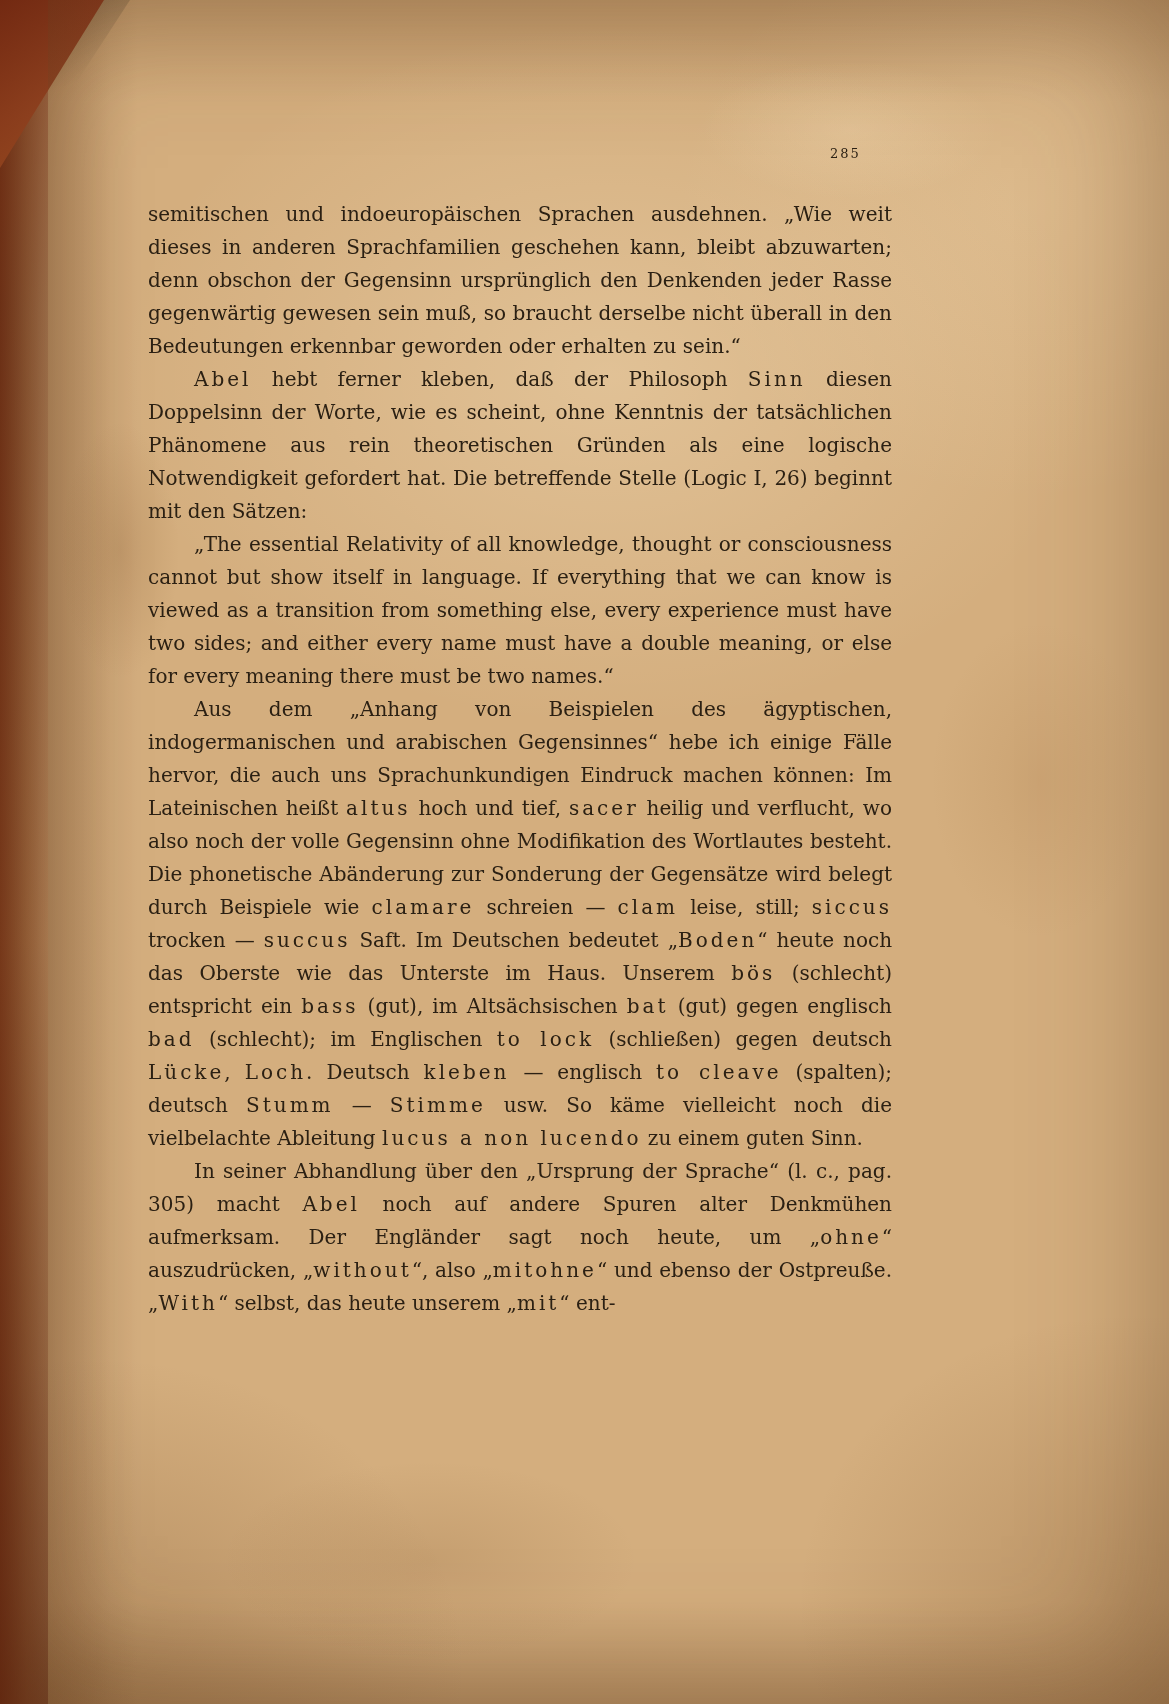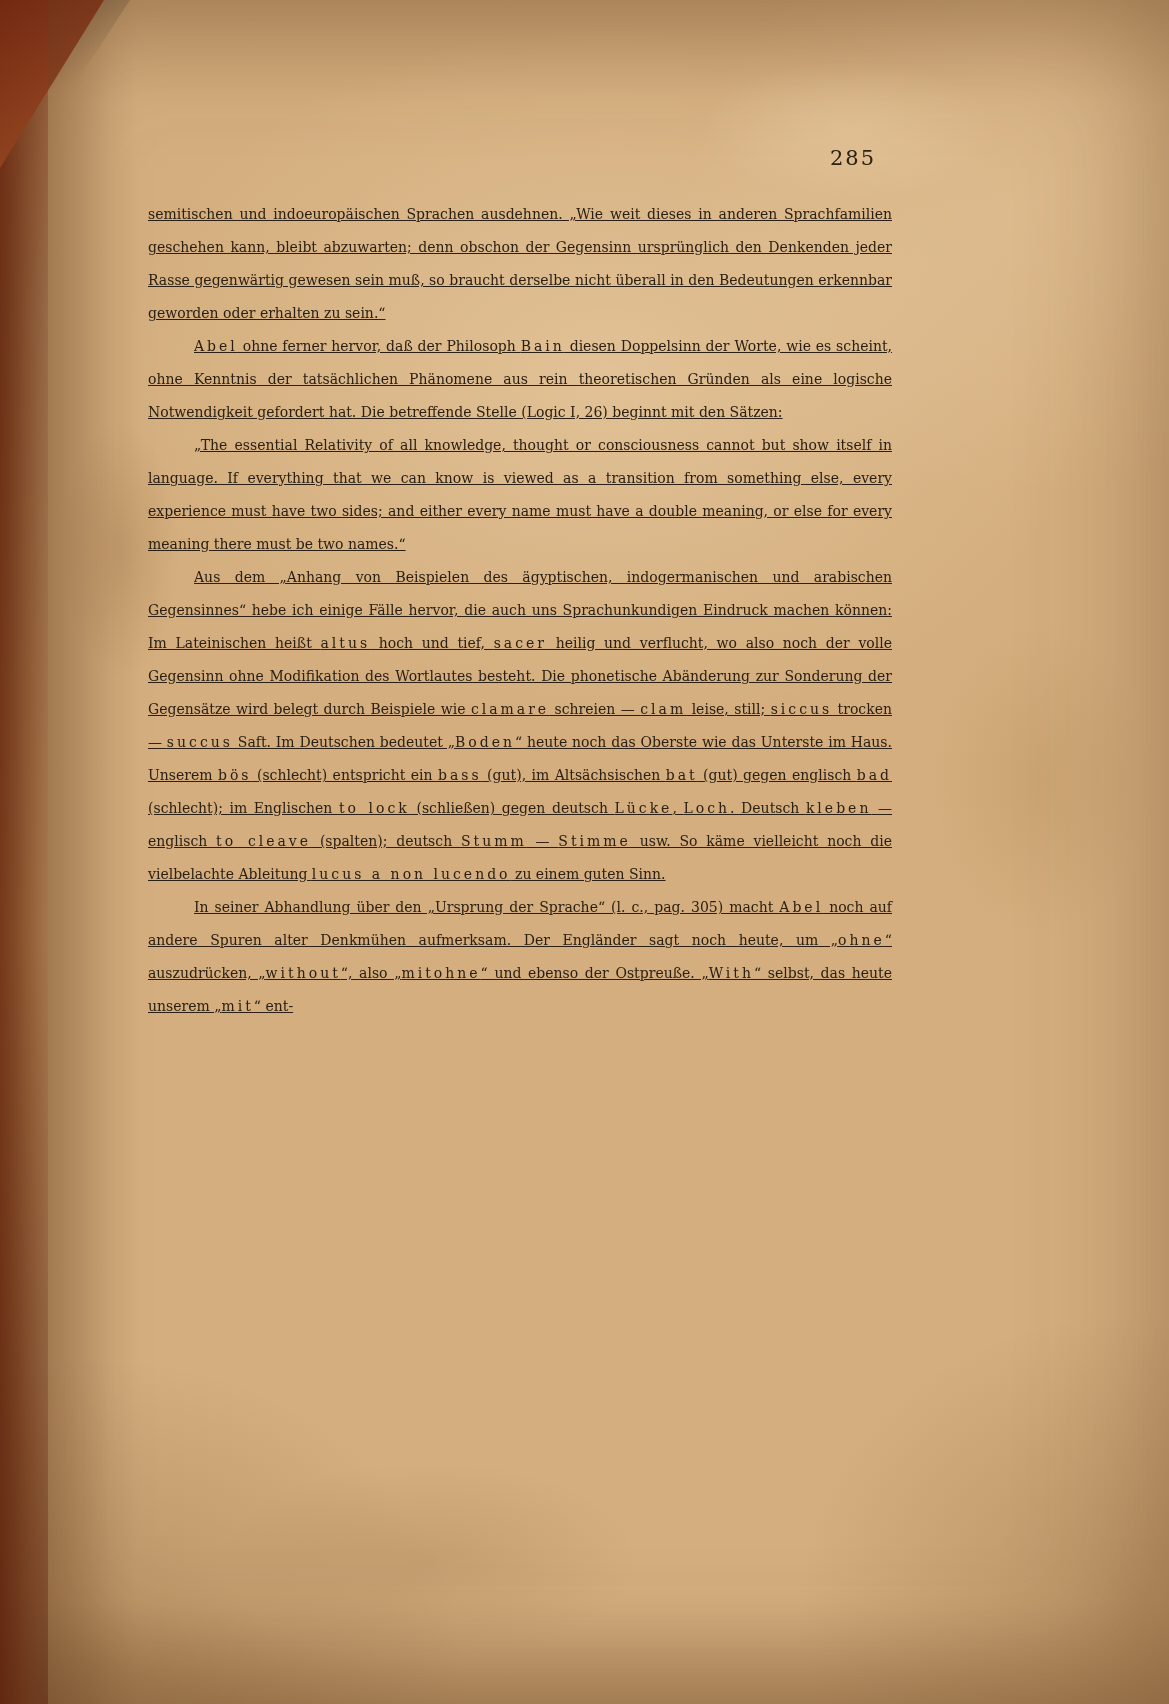--- a/index.html
+++ b/index.html
@@ -44,34 +44,33 @@
   .stain { position: absolute; border-radius: 50%; pointer-events: none; }
   .stain.s1 { left: 60px; top: 420px; width: 120px; height: 260px; background: radial-gradient(ellipse, rgba(120,74,32,0.18), rgba(120,74,32,0) 70%); }
   .stain.s2 { left: 930px; top: 620px; width: 220px; height: 320px; background: radial-gradient(ellipse, rgba(150,100,50,0.14), rgba(150,100,50,0) 70%); }
   .stain.s3 { left: 220px; top: 1460px; width: 420px; height: 200px; background: radial-gradient(ellipse, rgba(110,68,30,0.14), rgba(110,68,30,0) 70%); }
   .stain.s4 { left: 700px; top: 60px; width: 300px; height: 140px; background: radial-gradient(ellipse, rgba(255,236,200,0.20), rgba(255,236,200,0) 70%); }
 
   .page-number {
     position: absolute;
     top: 146px;
     left: 830px;
-    font-size: 21px;
+    font-size: 13px;
     letter-spacing: 2px;
     color: #2c2114;
   }
   .text-block {
     position: absolute;
     left: 148px;
     top: 198px;
     width: 744px;
     color: #2b2013;
-    font-size: 14px;
+    font-size: 20px;
     line-height: 33px;
     text-align: justify;
-    text-decoration: underline;
   }
   .text-block p.para { margin: 0; }
   .text-block p.para.indent { text-indent: 46px; }
   .sperr { letter-spacing: 3px; }
 </style>
 </head>
 <body>
 
 <div class="page">
   <div class="binding"></div>
@@ -80,18 +79,18 @@
   <div class="fold-shadow"></div>
   <div class="stain s1"></div>
   <div class="stain s2"></div>
   <div class="stain s3"></div>
   <div class="stain s4"></div>
 
   <div class="page-number">285</div>
 
   <div class="text-block">
       <p class="para"><span>semitischen und indoeuropäischen Sprachen ausdehnen. „Wie weit dieses in anderen Sprachfamilien geschehen kann, bleibt abzuwarten; denn obschon der Gegensinn ursprünglich den Denkenden jeder Rasse gegenwärtig gewesen sein muß, so braucht derselbe nicht überall in den Bedeutungen erkennbar geworden oder erhalten zu sein.“</span></p>
-      <p class="para indent"><span class="sperr">Abel</span><span> ohne ferner hervor, daß der Philosoph </span><span class="sperr">Bain</span><span> diesen Doppelsinn der Worte, wie es scheint, ohne Kenntnis der tatsächlichen Phänomene aus rein theoretischen Gründen als eine logische Notwendigkeit gefordert hat. Die betreffende Stelle (Logic I, 26) beginnt mit den Sätzen:</span></p>
+      <p class="para indent"><span class="sperr">Abel</span><span> hebt ferner kleben, daß der Philosoph </span><span class="sperr">Sinn</span><span> diesen Doppelsinn der Worte, wie es scheint, ohne Kenntnis der tatsächlichen Phänomene aus rein theoretischen Gründen als eine logische Notwendigkeit gefordert hat. Die betreffende Stelle (Logic I, 26) beginnt mit den Sätzen:</span></p>
       <p class="para indent"><span>„The essential Relativity of all knowledge, thought or consciousness cannot but show itself in language. If everything that we can know is viewed as a transition from something else, every experience must have two sides; and either every name must have a double meaning, or else for every meaning there must be two names.“</span></p>
       <p class="para indent"><span>Aus dem „Anhang von Beispielen des ägyptischen, indogermanischen und arabischen Gegensinnes“ hebe ich einige Fälle hervor, die auch uns Sprachunkundigen Eindruck machen können: Im Lateinischen heißt </span><span class="sperr">altus</span><span> hoch und tief, </span><span class="sperr">sacer</span><span> heilig und verflucht, wo also noch der volle Gegensinn ohne Modifikation des Wortlautes besteht. Die phonetische Abänderung zur Sonderung der Gegensätze wird belegt durch Beispiele wie </span><span class="sperr">clamare</span><span> schreien — </span><span class="sperr">clam</span><span> leise, still; </span><span class="sperr">siccus</span><span> trocken — </span><span class="sperr">succus</span><span> Saft. Im Deutschen bedeutet „</span><span class="sperr">Boden</span><span>“ heute noch das Oberste wie das Unterste im Haus. Unserem </span><span class="sperr">bös</span><span> (schlecht) entspricht ein </span><span class="sperr">bass</span><span> (gut), im Altsächsischen </span><span class="sperr">bat</span><span> (gut) gegen englisch </span><span class="sperr">bad</span><span> (schlecht); im Englischen </span><span class="sperr">to lock</span><span> (schließen) gegen deutsch </span><span class="sperr">Lücke</span><span>, </span><span class="sperr">Loch</span><span>. Deutsch </span><span class="sperr">kleben</span><span> — englisch </span><span class="sperr">to cleave</span><span> (spalten); deutsch </span><span class="sperr">Stumm</span><span> — </span><span class="sperr">Stimme</span><span> usw. So käme vielleicht noch die vielbelachte Ableitung </span><span class="sperr">lucus a non lucendo</span><span> zu einem guten Sinn.</span></p>
       <p class="para indent"><span>In seiner Abhandlung über den „Ursprung der Sprache“ (l. c., pag. 305) macht </span><span class="sperr">Abel</span><span> noch auf andere Spuren alter Denkmühen aufmerksam. Der Engländer sagt noch heute, um „</span><span class="sperr">ohne</span><span>“ auszudrücken, „</span><span class="sperr">without</span><span>“, also „</span><span class="sperr">mitohne</span><span>“ und ebenso der Ostpreuße. „</span><span class="sperr">With</span><span>“ selbst, das heute unserem „</span><span class="sperr">mit</span><span>“ ent-</span></p>
     </div>
 </div>
 
 </body></html>

